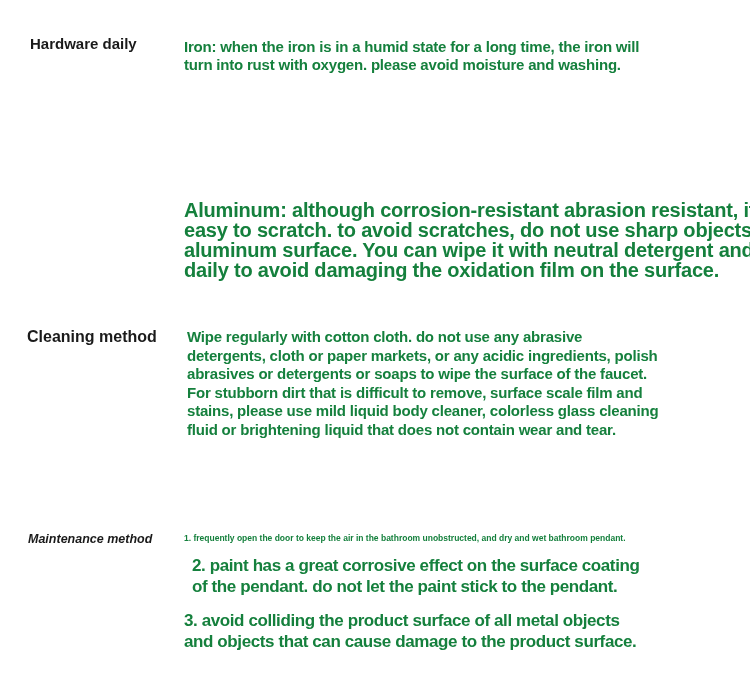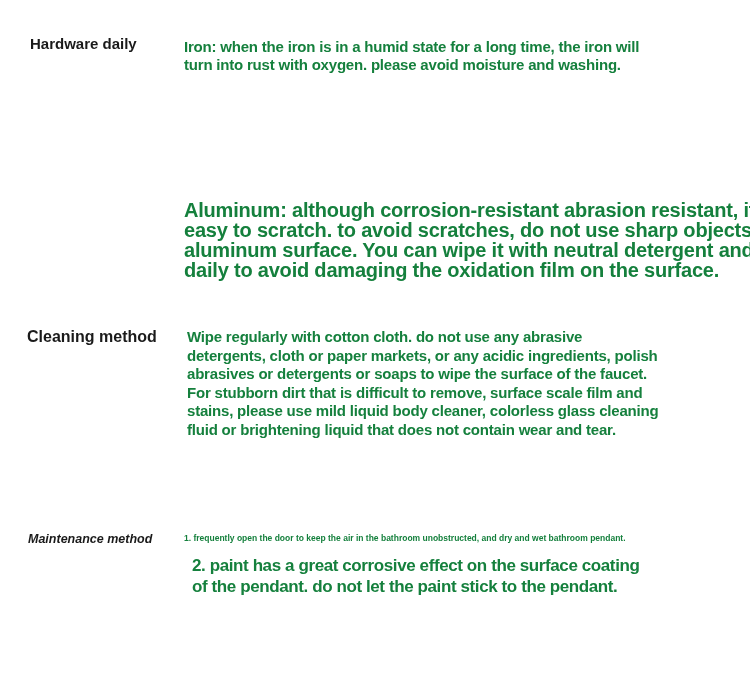--- a/index.html
+++ b/index.html
@@ -66,14 +66,16 @@
 stains, please use mild liquid body cleaner, colorless glass cleaning
 fluid or brightening liquid that does not contain wear and tear.</div>
 
   <div class="heading" id="heading-maintenance">Maintenance method</div>
 
   <div class="para" id="para-tip-1">1. frequently open the door to keep the air in the bathroom unobstructed, and dry and wet bathroom pendant.</div>
 
   <div class="para" id="para-tip-2">2. paint has a great corrosive effect on the surface coating
 of the pendant. do not let the paint stick to the pendant.</div>
 
+  <div class="para" id="para-tip-3">3. avoid colliding the product surface of all metal objects
+and objects that can cause damage to the product surface.</div>
 
 </div>
 
 </body></html>

